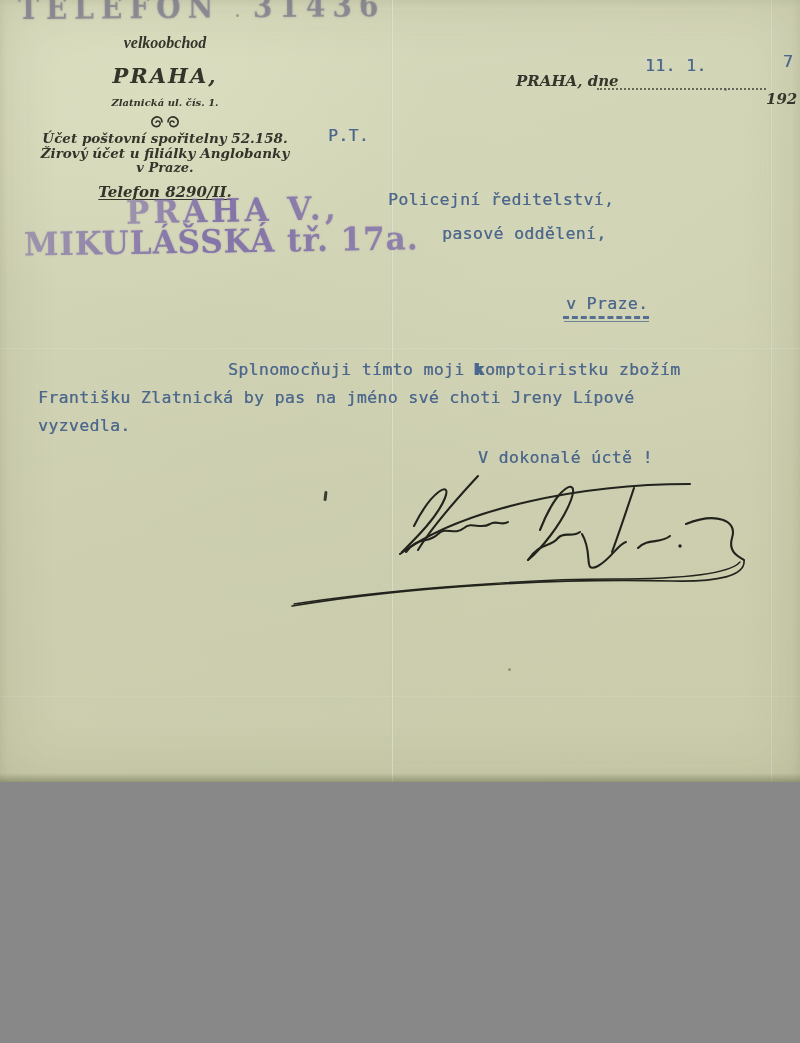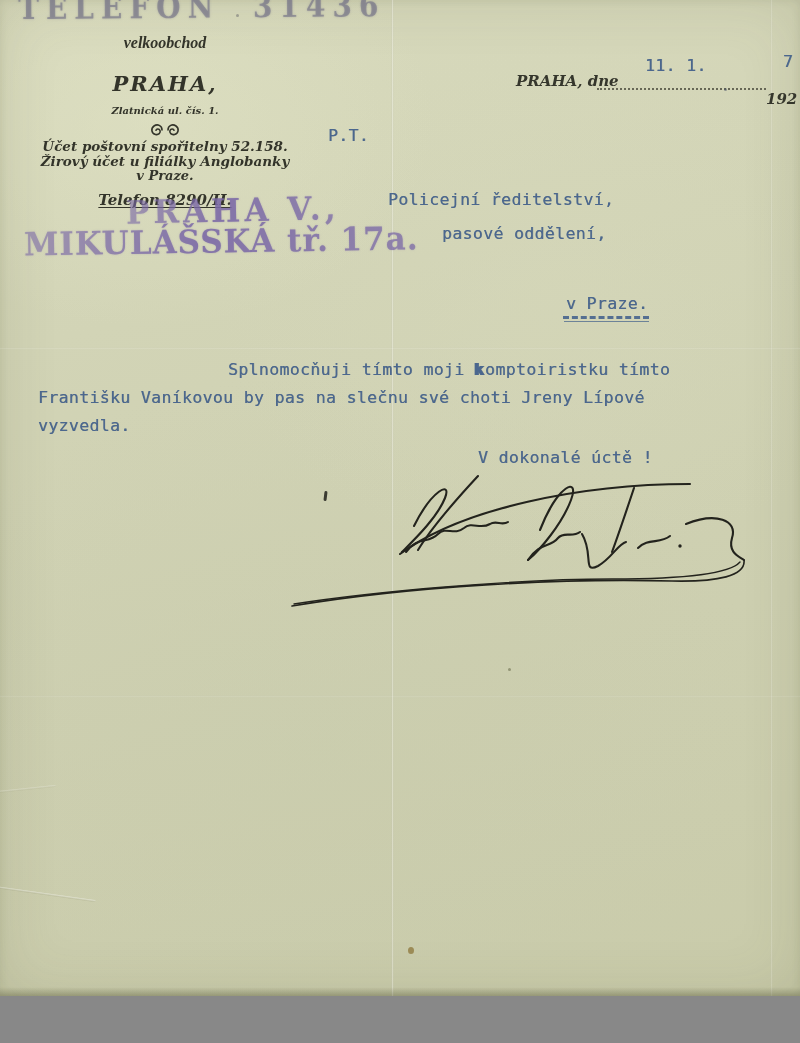--- a/index.html
+++ b/index.html
@@ -1,17 +1,17 @@
 <!DOCTYPE html>
 <html><head>
 <meta charset="utf-8">
 <style>
   html,body{margin:0;padding:0;background:#888;}
   .paper{
-    position:relative;width:800px;height:996px;overflow:hidden;
+    position:relative;width:800px;height:782px;overflow:hidden;
     font-family:"DejaVu Serif",serif;
     background:
       radial-gradient(420px 300px at 18% 12%, rgba(226,228,198,.45), rgba(0,0,0,0) 70%),
       radial-gradient(500px 380px at 70% 30%, rgba(215,217,188,.35), rgba(0,0,0,0) 70%),
       radial-gradient(600px 500px at 40% 75%, rgba(200,203,172,.40), rgba(0,0,0,0) 75%),
       linear-gradient(168deg,#d8dabd 0%,#d2d4b6 30%,#cdcfb0 65%,#c9cbaa 100%);
     box-shadow: inset 0 0 60px rgba(78,80,44,.14), inset 0 0 8px rgba(78,80,44,.12);
   }
   .abs{position:absolute;}
   
@@ -29,21 +29,21 @@
     letter-spacing:7px;word-spacing:16px;
     color:rgba(108,106,130,.52);
     text-shadow:0 0 2px rgba(108,106,130,.40);
     transform:scaleY(1.12) rotate(-.4deg);transform-origin:left top;
     white-space:nowrap;
   }
   
   .letterhead{left:4px;top:33px;width:322px;text-align:center;color:#33342a;}
   .lh-name{font-size:25px;font-style:italic;font-weight:600;letter-spacing:4px;line-height:27px;white-space:nowrap;}
   .lh-small{font-size:16px;font-style:italic;font-weight:700;line-height:19px;font-family:Liberation Serif, serif;}
-  .lh-city{font-size:21px;font-style:italic;font-weight:700;letter-spacing:2px;line-height:23px;margin-top:20px;}
+  .lh-city{font-size:21px;font-style:italic;font-weight:700;letter-spacing:2px;line-height:23px;margin-top:12px;}
   .lh-street{font-size:10px;font-style:italic;font-weight:700;line-height:19px;margin-top:6px;}
   .lh-orn{line-height:15px;margin-top:2px;}
   .lh-acct{font-size:13.5px;font-style:italic;font-weight:700;line-height:15px;}
   .lh-acct3{font-size:13px;font-style:italic;font-weight:700;line-height:13px;}
   .lh-phone{font-size:15px;font-style:italic;font-weight:700;line-height:17px;margin-top:10px;
     text-decoration:underline;text-underline-offset:2px;text-decoration-thickness:1px;}
   
   .addr-stamp{
     font-family:"DejaVu Serif",serif;font-weight:700;color:rgba(122,104,166,.88);
     text-shadow:0 0 1.5px rgba(122,104,166,.55);white-space:nowrap;
@@ -110,22 +110,22 @@
   <div class="abs printed-it" style="left:766px;top:90px;">192</div>
   <div class="abs typed" style="left:645px;top:56px;">11. 1.</div>
   <div class="abs typed" style="left:783px;top:52px;">7</div>
 
   <div class="abs typed" style="left:388px;top:190px;">Policejní ředitelství,</div>
   <div class="abs typed" style="left:442px;top:224px;">pasové oddělení,</div>
   <div class="abs typed" style="left:566px;top:294px;">v Praze.</div>
   <div class="abs dash-row" style="left:563px;top:316px;width:86px;"></div>
   <div class="abs thin-row" style="left:564px;top:321px;width:85px;"></div>
 
-  <div class="abs typed" style="left:228px;top:360px;"><span>Splnomocňuji tímto moji </span><span class="overstrike">k</span><span>omptoiristku tímto</span></div>
-  <div class="abs typed" style="left:38px;top:388px;">Františku Vaníkovou by pas na slečnu své choti Jreny Lípové</div>
+  <div class="abs typed" style="left:228px;top:360px;"><span>Splnomocňuji tímto moji </span><span class="overstrike">k</span><span>omptoiristku zbožím</span></div>
+  <div class="abs typed" style="left:38px;top:388px;">Františku Zlatnická by pas na jméno své choti Jreny Lípové</div>
   <div class="abs typed" style="left:38px;top:416px;">vyzvedla.</div>
 
   <div class="abs typed" style="left:478px;top:448px;">V dokonalé úctě !</div>
 
   <div class="abs ink-tick" style="left:324px;top:491px;"></div>
 
   <svg class="abs sig-svg" style="left:282px;top:468px;" width="478" height="150" viewBox="0 0 478 150" aria-label="signature">
     <path stroke-width="2.1" d="M132,58 C150,22 170,12 163,30 C155,50 132,72 120,84"></path>
     <path stroke-width="2.1" d="M118,86 C180,40 300,16 408,16"></path>
     <path stroke-width="2.1" d="M196,8 C170,36 148,62 136,82"></path>

